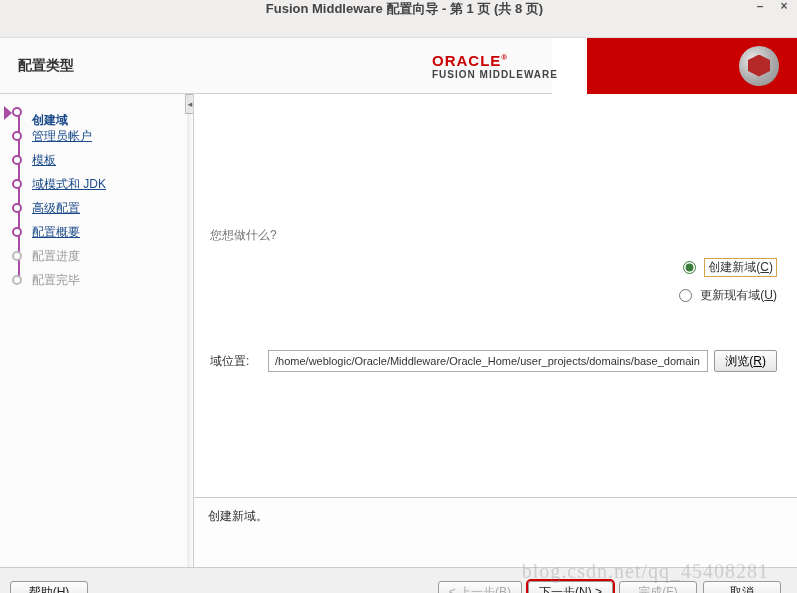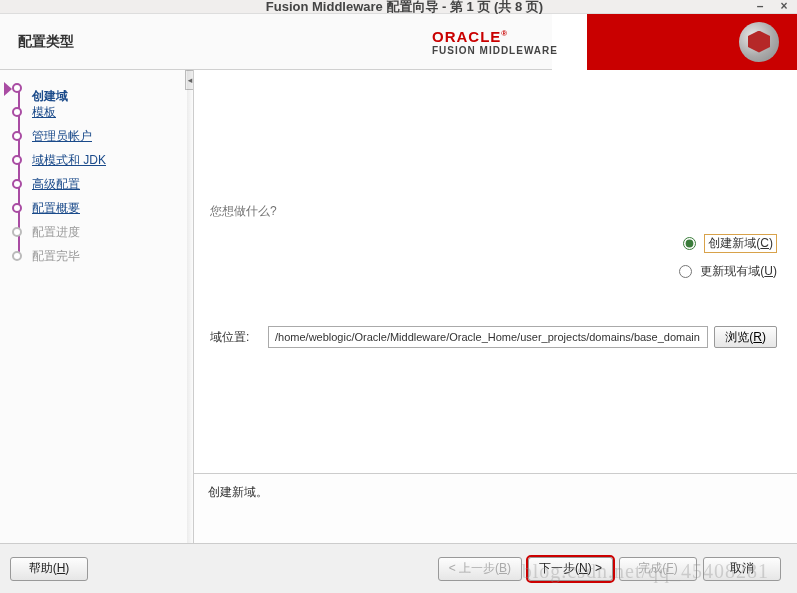--- a/index.html
+++ b/index.html
@@ -8,24 +8,23 @@
     font-size: 12px;
     background: #f5f5f5;
     color: #333;
     width: 797px;
     height: 593px;
     overflow: hidden;
   }
 
   
   .titlebar {
-    height: 14px;
+    height: 38px;
     background: #f0eeed;
     display: flex;
-    align-items: center;
     border-bottom: 1px solid #ddd;
     position: relative;
     padding-left: 12px;
   }
   .title-text {
     flex: 1;
     text-align: center;
     font-size: 13px;
     font-weight: bold;
     color: #444;
@@ -264,25 +263,25 @@
     <div class="sidebar-handle">◂</div>
     <div class="steps" style="position:relative;">
       <div class="step-line"></div>
 
       <div class="step current">
         <div class="step-dot"></div>
         <span class="step-label">创建域</span>
       </div>
       <div class="step">
         <div class="step-dot"></div>
+        <span class="step-label link">管理员帐户</span>
+      </div>
+      <div class="step">
+        <div class="step-dot"></div>
         <span class="step-label link">模板</span>
-      </div>
-      <div class="step">
-        <div class="step-dot"></div>
-        <span class="step-label link">管理员帐户</span>
       </div>
       <div class="step">
         <div class="step-dot"></div>
         <span class="step-label link">域模式和 JDK</span>
       </div>
       <div class="step">
         <div class="step-dot"></div>
         <span class="step-label link">高级配置</span>
       </div>
       <div class="step">

